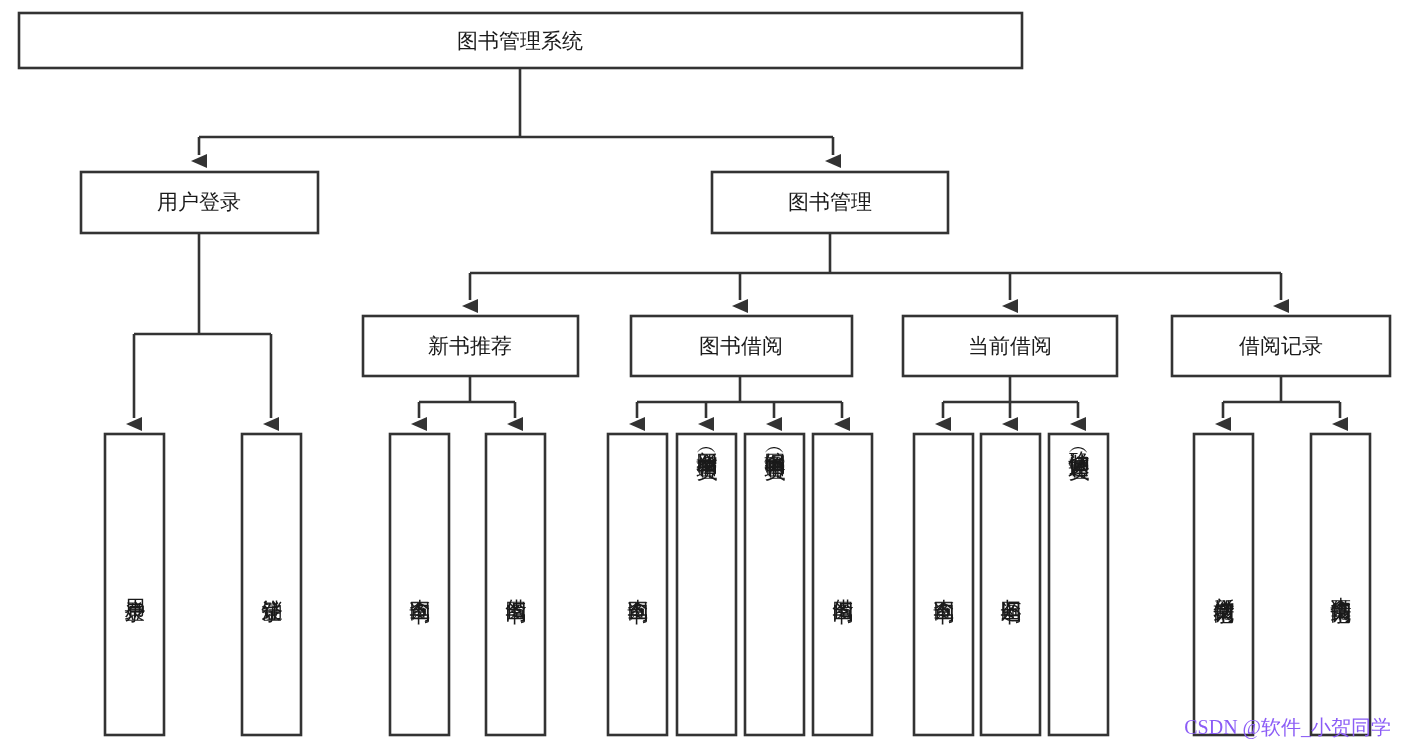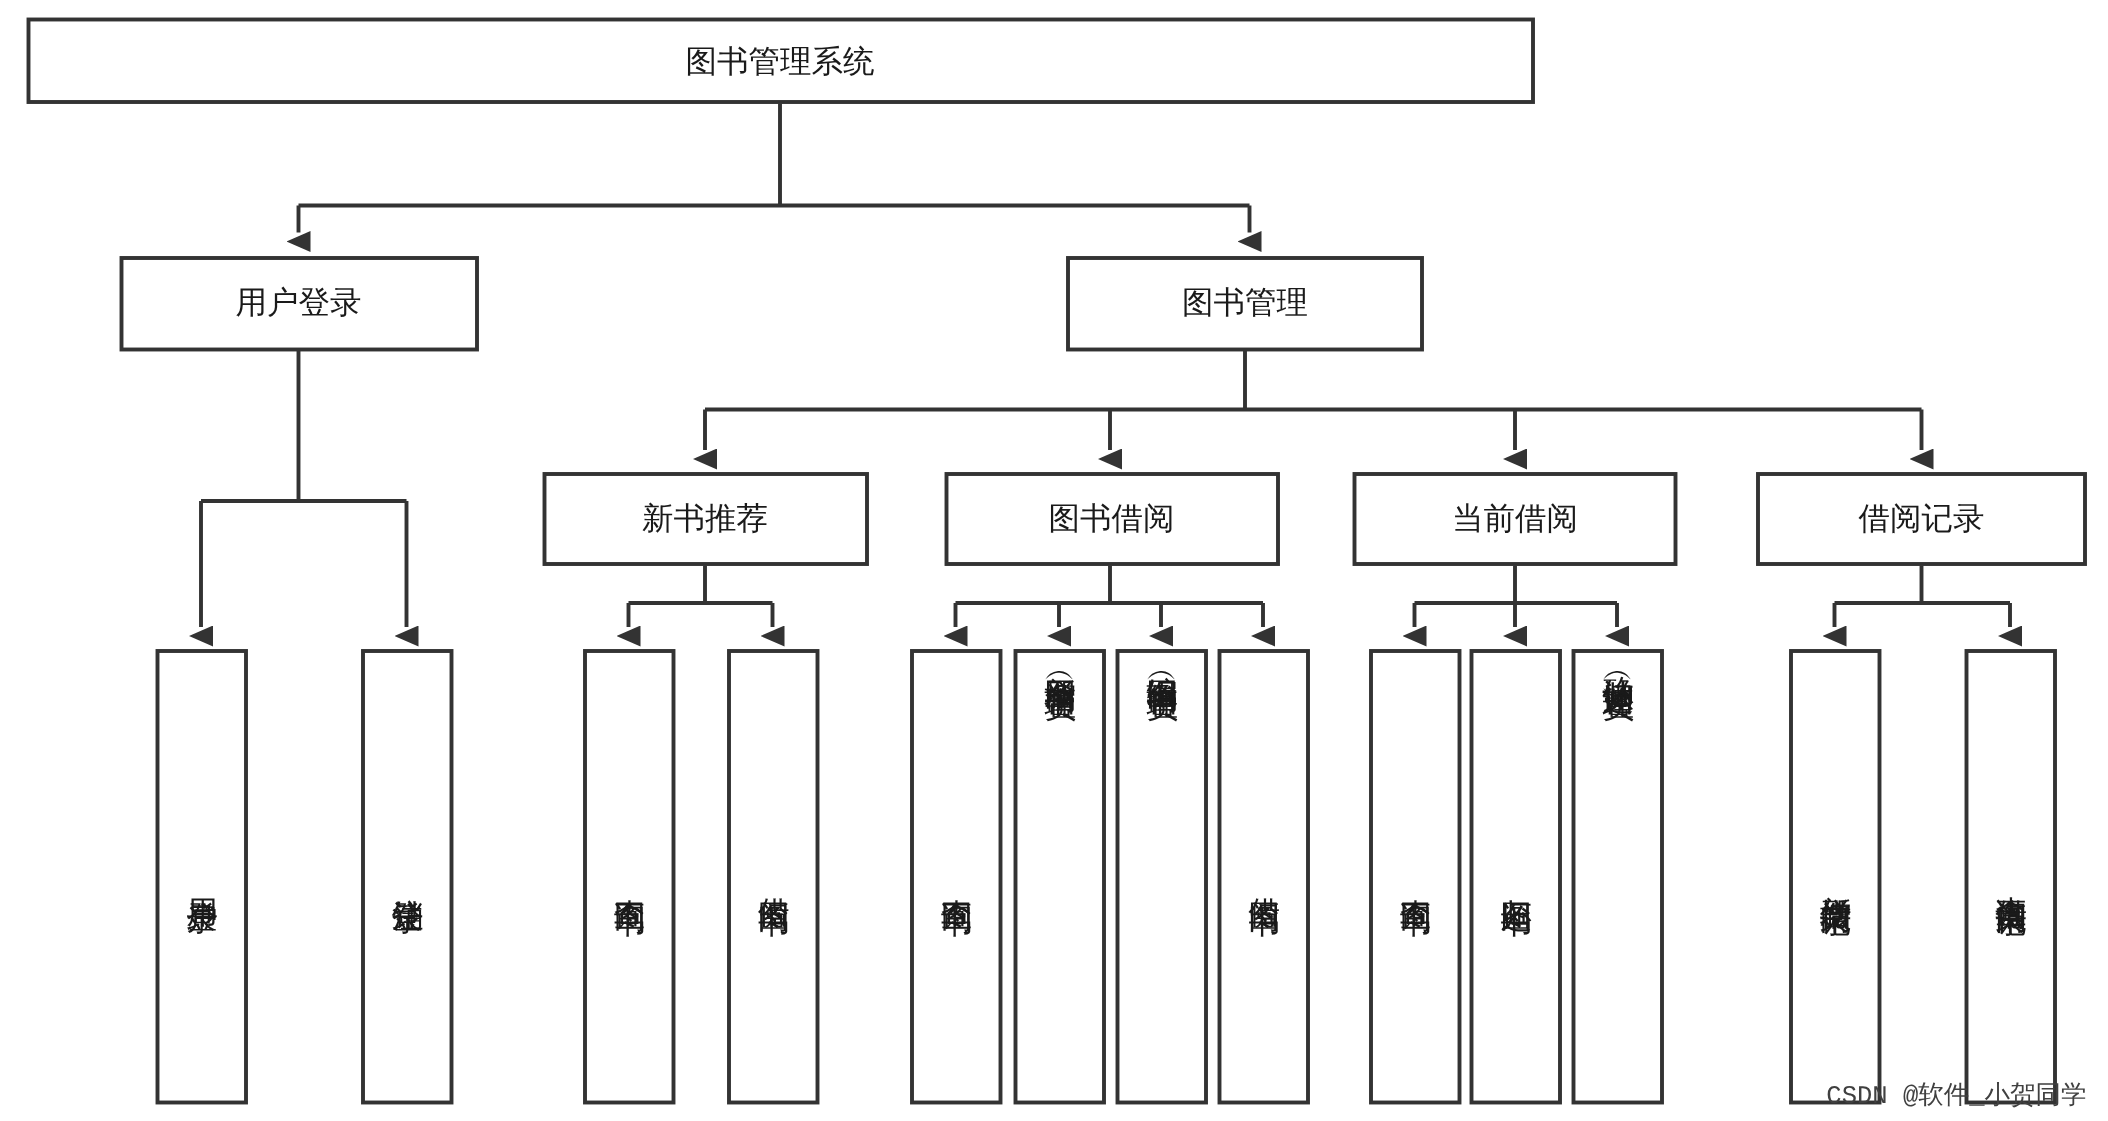--- a/index.html
+++ b/index.html
@@ -69,23 +69,23 @@
     line-height: 1.18;
     color: #1a1a1a;
     letter-spacing: 1.5px;
     white-space: nowrap;
     text-align: center;
   }
   .watermark {
     position: absolute;
     right: 14px;
     bottom: 6px;
-    font-family: Liberation Mono, monospace;
-    font-size: 17px;
-    color: #404040;
+    font-family: Liberation Serif, serif;
+    font-size: 20px;
+    color: #8b5cf6;
     white-space: nowrap;
     pointer-events: none;
   }
 </style>
 </head>
 <body>
 
 <div id="diagram-root">
 
   <svg class="diagram" viewBox="0 0 1405 747">

